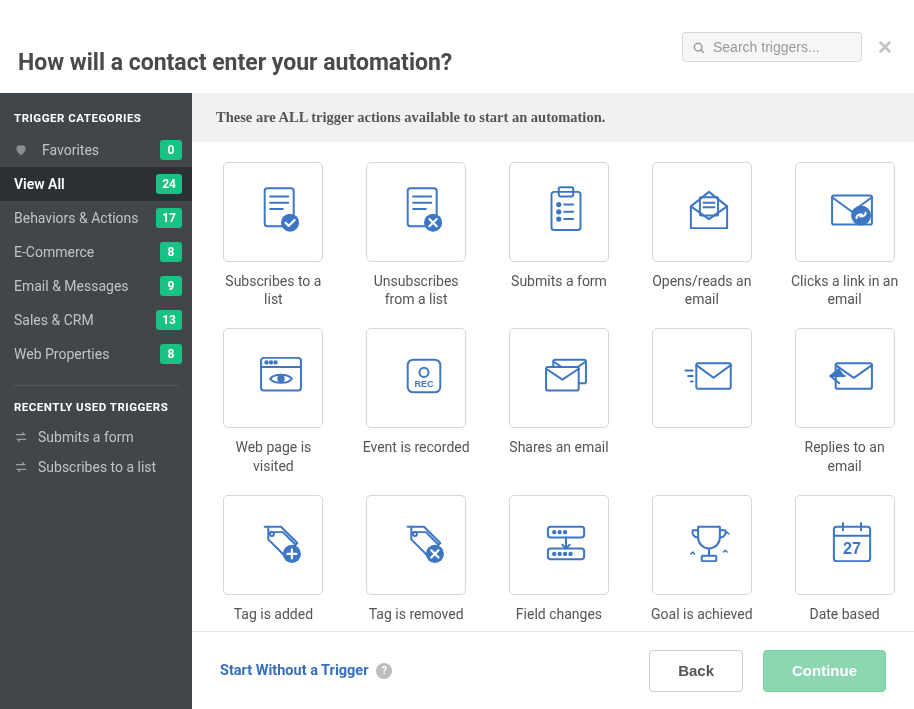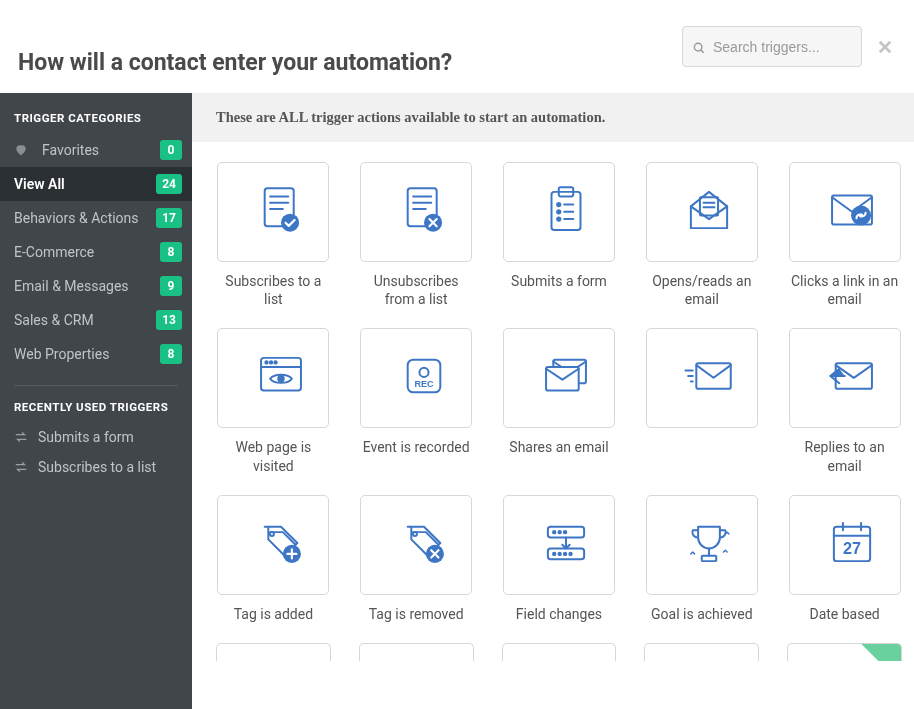--- a/index.html
+++ b/index.html
@@ -3,21 +3,21 @@
 <meta charset="utf-8">
 <style>
 * { box-sizing: border-box; margin: 0; padding: 0; }
 body { font-family: -apple-system, BlinkMacSystemFont, "Segoe UI", Roboto, Helvetica, Arial, sans-serif; background: #fff; color: #4a4a4a; width: 914px; height: 709px; overflow: hidden; display: flex; flex-direction: column; }
 
 .header { display: flex; align-items: center; justify-content: space-between; padding: 17px 20px 17px 18px; }
 .header h1 { font-size: 23px; font-weight: 700; color: #4a4a4a; margin-top: 32px; }
 .header-right { display: flex; align-items: center; gap: 14px; }
 .search-wrap { position: relative; }
 .search-wrap .search-icon { position: absolute; left: 10px; top: 50%; transform: translateY(-50%); width: 14px; height: 14px; color: #999; }
-.search-input { width: 180px; height: 41px; border: 1px solid #d7d7d7; border-radius: 4px; padding: 0 10px 0 30px; font-size: 14px; background: #f6f6f6; color: #555; }
+.search-input { width: 180px; height: 30px; border: 1px solid #d7d7d7; border-radius: 4px; padding: 0 10px 0 30px; font-size: 14px; background: #f6f6f6; color: #555; }
 .search-input::placeholder { color: #999; }
 .close-btn { background: none; border: none; cursor: pointer; color: #c4c4c4; font-size: 0; }
 .close-btn svg { width: 18px; height: 18px; }
 
 .body { flex: 1; display: flex; min-height: 0; }
 
 .sidebar { width: 192px; background: #41464B; color: #c0c4c8; display: flex; flex-direction: column; padding-top: 18px; }
 .side-heading { font-size: 11.5px; font-weight: 700; letter-spacing: 0.5px; color: #fff; padding: 0 14px 8px; }
 .side-list { list-style: none; }
 .side-item { display: flex; align-items: center; justify-content: space-between; padding: 7px 10px 7px 14px; font-size: 14px; cursor: pointer; }
@@ -27,21 +27,21 @@
 .badge { background: #19c185; color: #fff; font-size: 12px; font-weight: 700; border-radius: 3px; min-width: 22px; height: 20px; display: inline-flex; align-items: center; justify-content: center; padding: 0 6px; }
 .side-divider { border: none; border-top: 1px solid #555a5f; margin: 14px 14px; }
 .recent-item { display: flex; align-items: center; gap: 10px; padding: 7px 14px; font-size: 14px; cursor: pointer; color: #c0c4c8;}
 .recent-item .swap-icon svg { width: 14px; height: 14px; display:block;}
 
 .main { flex: 1; display: flex; flex-direction: column; min-height: 0; }
 .info-bar { background: #f1f1f1; padding: 16px 24px; font-size: 14.5px; font-weight: 600; color: #555; font-family: Liberation Serif, serif; }
 .trigger-scroll { flex: 1; overflow: hidden; padding: 20px 12px 0 24px; position:relative;}
 .trigger-grid { display: grid; grid-template-columns: repeat(5, 1fr); column-gap: 28px; row-gap: 20px; }
 .trigger-card { display: flex; flex-direction: column; align-items: center; }
-.tile { width: 112px; height: 100px; border: 1px solid #d7d7d7; border-radius: 5px; display: flex; align-items: center; justify-content: center; cursor: pointer; background:#fff;padding-left:15px;}
+.tile { width: 100px; height: 100px; border: 1px solid #d7d7d7; border-radius: 5px; display: flex; align-items: center; justify-content: center; cursor: pointer; background:#fff;padding-left:15px;}
 .tile svg { width: 58px; height: 58px; stroke: #3d76c5; fill: none; stroke-width: 2.2; stroke-linecap: round; stroke-linejoin: round; }
 .trigger-label { text-align: center; font-size: 14px; color: #555; margin-top: 10px; line-height: 1.3; max-width: 110px; }
 .partial-row { margin-top: 20px; display: grid; grid-template-columns: repeat(5, 1fr); column-gap: 28px; }
 .partial-tile { height: 18px; border: 1px solid #d7d7d7; border-bottom: none; border-radius: 5px 5px 0 0; background:#fff;}
 .ribbon { position: absolute; top:-28px; right:-28px; width:56px; height:56px; transform:rotate(45deg); background:#68d19e; }
 
 .footer { height: 78px; border-top: 1px solid #e6e6e6; display: flex; align-items: center; justify-content: space-between; padding: 0 28px; background:#fff;}
 .start-without { display: flex; align-items: center; gap: 8px; color: #356fbf; font-weight: 700; font-size: 14.5px; cursor: pointer;}
 .help-dot { width: 16px; height: 16px; border-radius: 50%; background: #bdbdbd; color: #fff; font-size: 11px; font-weight:700; display: inline-flex; align-items: center; justify-content: center; }
 .footer-btns { display: flex; gap: 20px; }
@@ -359,14 +359,24 @@
         <div class="partial-tile"></div>
         <div class="partial-tile"></div>
         <div class="partial-tile"></div>
         <div class="partial-tile"></div>
         <div class="partial-tile" style="position:relative;overflow:hidden;">
             <span class="ribbon"></span>
           </div>
       </div>
     </div>
 
+    <div class="footer">
+      <div class="start-without">
+        <span>Start Without a Trigger</span>
+        <span class="help-dot">?</span>
+      </div>
+      <div class="footer-btns">
+        <button class="btn btn-back">Back</button>
+        <button class="btn btn-continue">Continue</button>
+      </div>
+    </div>
   </section>
 </div>
 
 </body></html>

